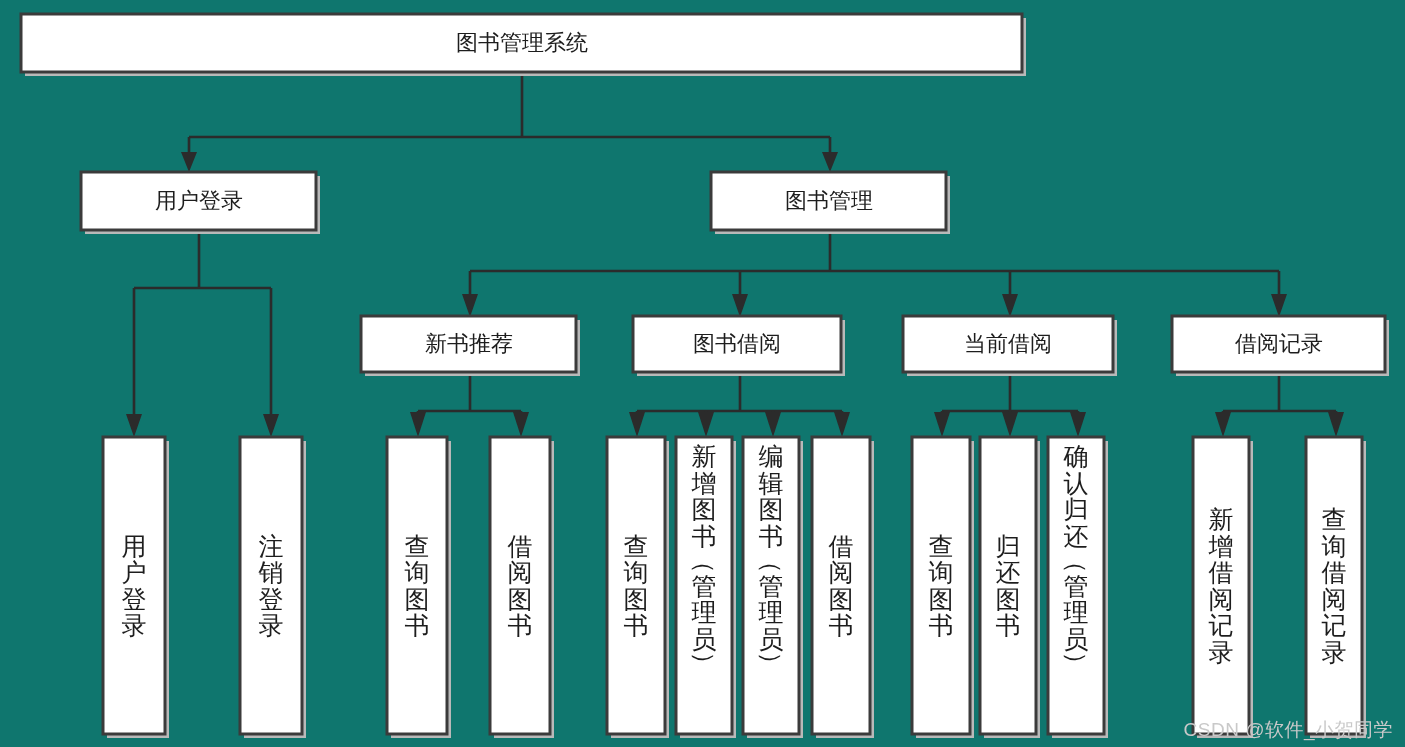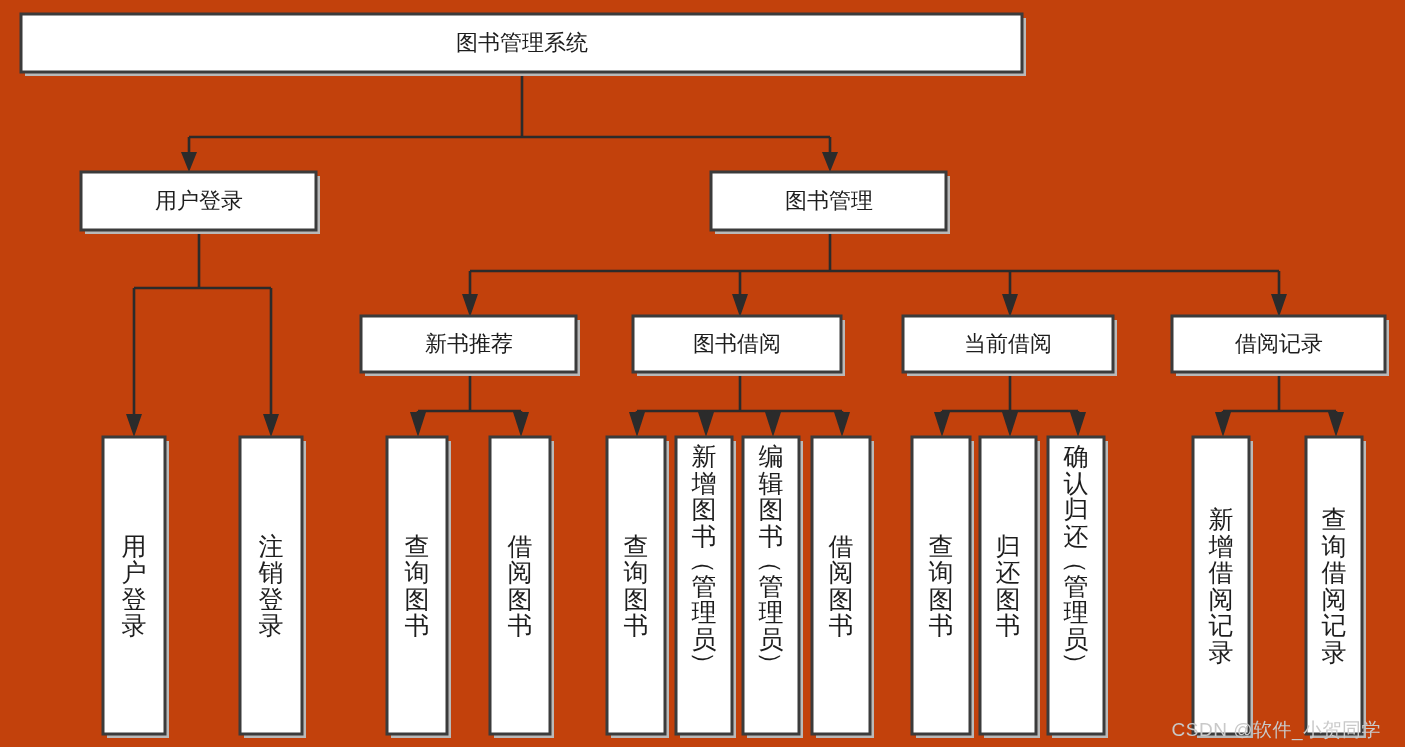--- a/index.html
+++ b/index.html
@@ -10,21 +10,21 @@
   body {
     width: 1405px;
     height: 747px;
     overflow: hidden;
     font-family: "Liberation Sans", "DejaVu Sans", sans-serif;
   }
   #diagram-root {
     position: relative;
     width: 1405px;
     height: 747px;
-    background: #c2410c;
+    background: #0f766e;
   }
   svg.canvas {
     position: absolute;
     top: 0;
     left: 0;
     width: 1405px;
     height: 747px;
   }
   .node-box {
     fill: #ffffff;
@@ -63,21 +63,21 @@
     align-items: center;
     justify-content: center;
     pointer-events: none;
     white-space: pre-line;
   }
   .vlabel span {
     display: block;
   }
   .watermark {
     position: absolute;
-    right: 24px;
+    right: 12px;
     bottom: 4px;
     font-family: "Liberation Sans", "DejaVu Sans", sans-serif;
     font-size: 19px;
     color: #c9c9c9;
     letter-spacing: 0.5px;
     white-space: nowrap;
   }
 </style>
 </head>
 <body>

